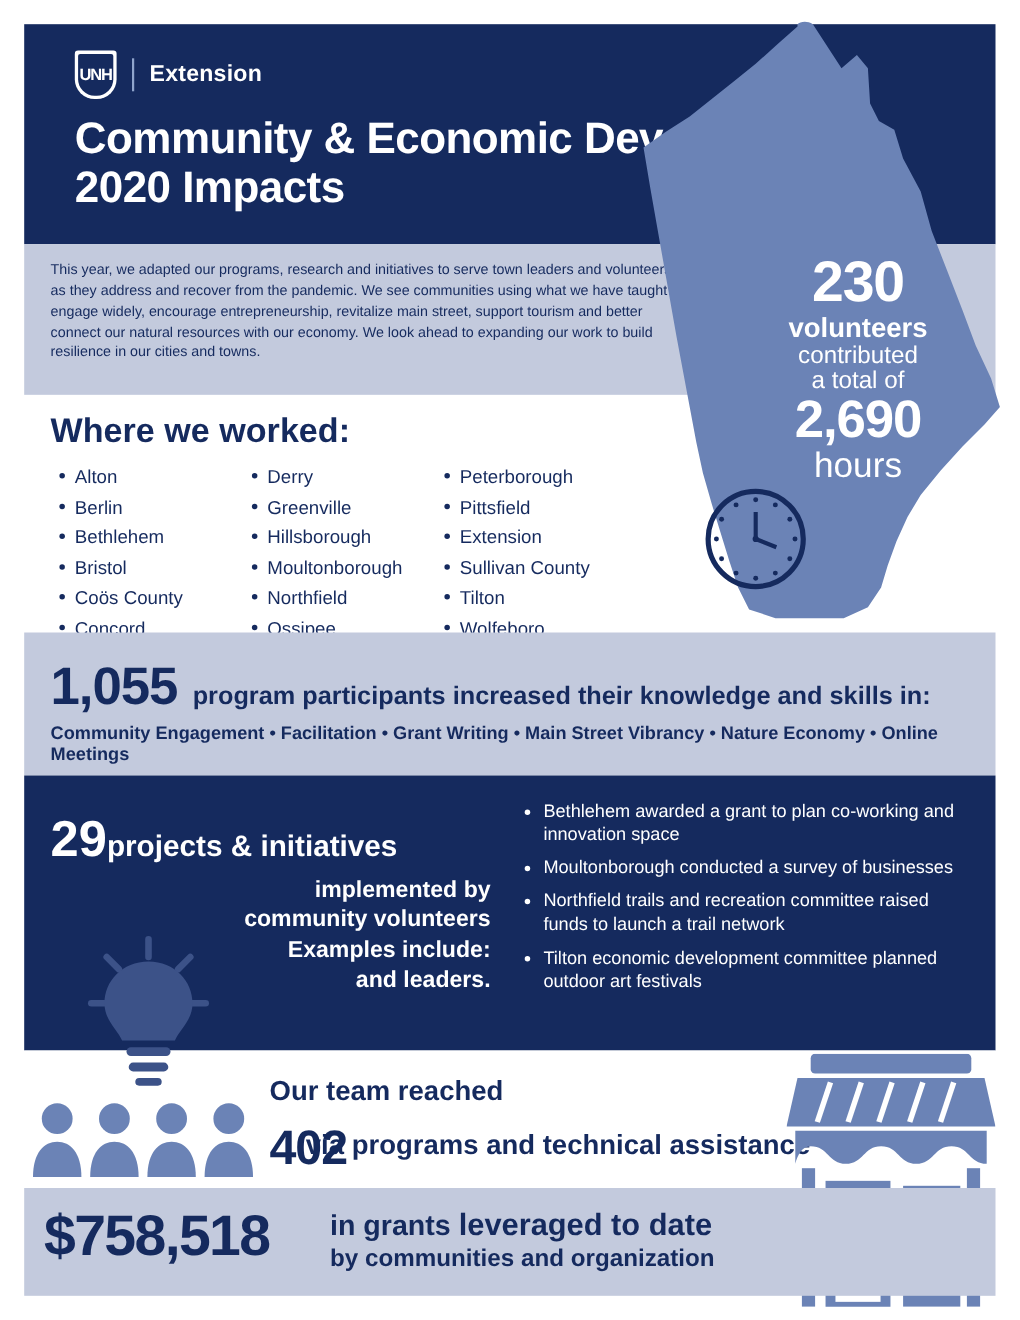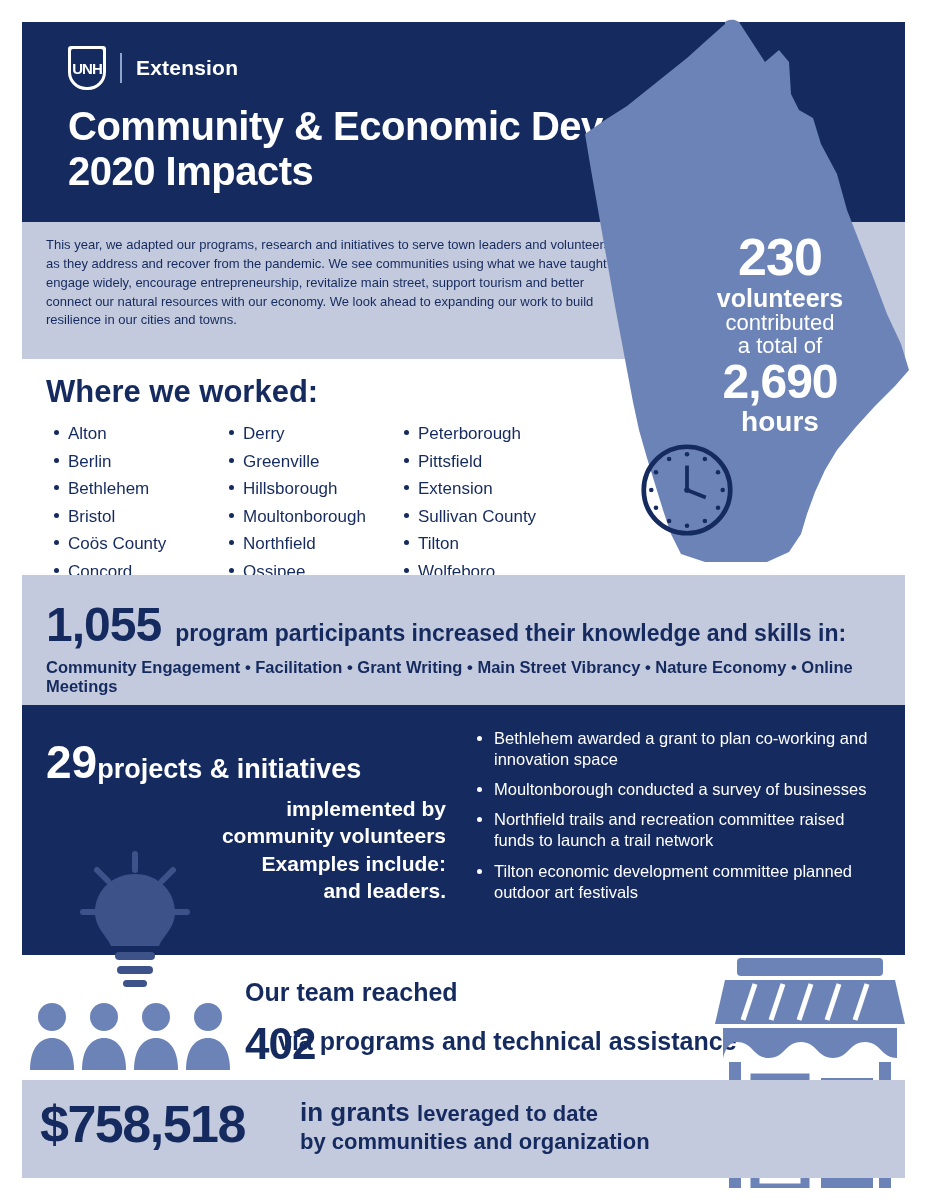--- a/index.html
+++ b/index.html
@@ -46,21 +46,21 @@
     position:absolute;left:575px;top:14px;width:340px;height:560px;z-index:3;
   }
   .stat-overlay{
     position:absolute;left:660px;top:230px;width:240px;text-align:center;
     color:#ffffff;z-index:5;line-height:1.05;
   }
   .stat-overlay .big{font-size:52px;font-weight:bold;letter-spacing:-1px;}
   .stat-overlay .mid{font-size:25px;font-weight:bold;}
   .stat-overlay .small{font-size:22px;}
   .stat-overlay .big2{font-size:48px;font-weight:bold;letter-spacing:-1px;}
-  .stat-overlay .hours{font-size:28px;font-weight:bold;}
+  .stat-overlay .hours{font-size:32px;font-weight:normal;}
   .clock{
     position:absolute;left:640px;top:443px;width:94px;height:94px;z-index:6;
   }
   
   .intro-band{
     position:absolute;left:22px;top:222px;width:883px;height:137px;
     background:#c3cadd;
   }
   .intro-text{
     position:absolute;left:46px;top:236px;width:580px;
@@ -138,21 +138,21 @@
     position:absolute;left:22px;top:1080px;width:883px;height:98px;background:#c3cadd;
   }
   .grants-num{
     position:absolute;left:40px;top:1094px;color:#152a5e;font-size:52px;font-weight:bold;
     letter-spacing:-1.5px;
   }
   .grants-text{
     position:absolute;left:300px;top:1097px;color:#152a5e;line-height:1.22;
   }
   .grants-t1{font-size:26px;font-weight:bold;}
-  .grants-t1 .light{font-size:22px;font-weight:bold;}
+  .grants-t1 .light{font-size:28px;font-weight:bold;}
   .grants-t2{font-size:22px;font-weight:bold;}
 </style>
 </head>
 <body>
 
 <div class="page">
 
   <div class="header">
     <div class="logo-row">
       <div class="shield">

